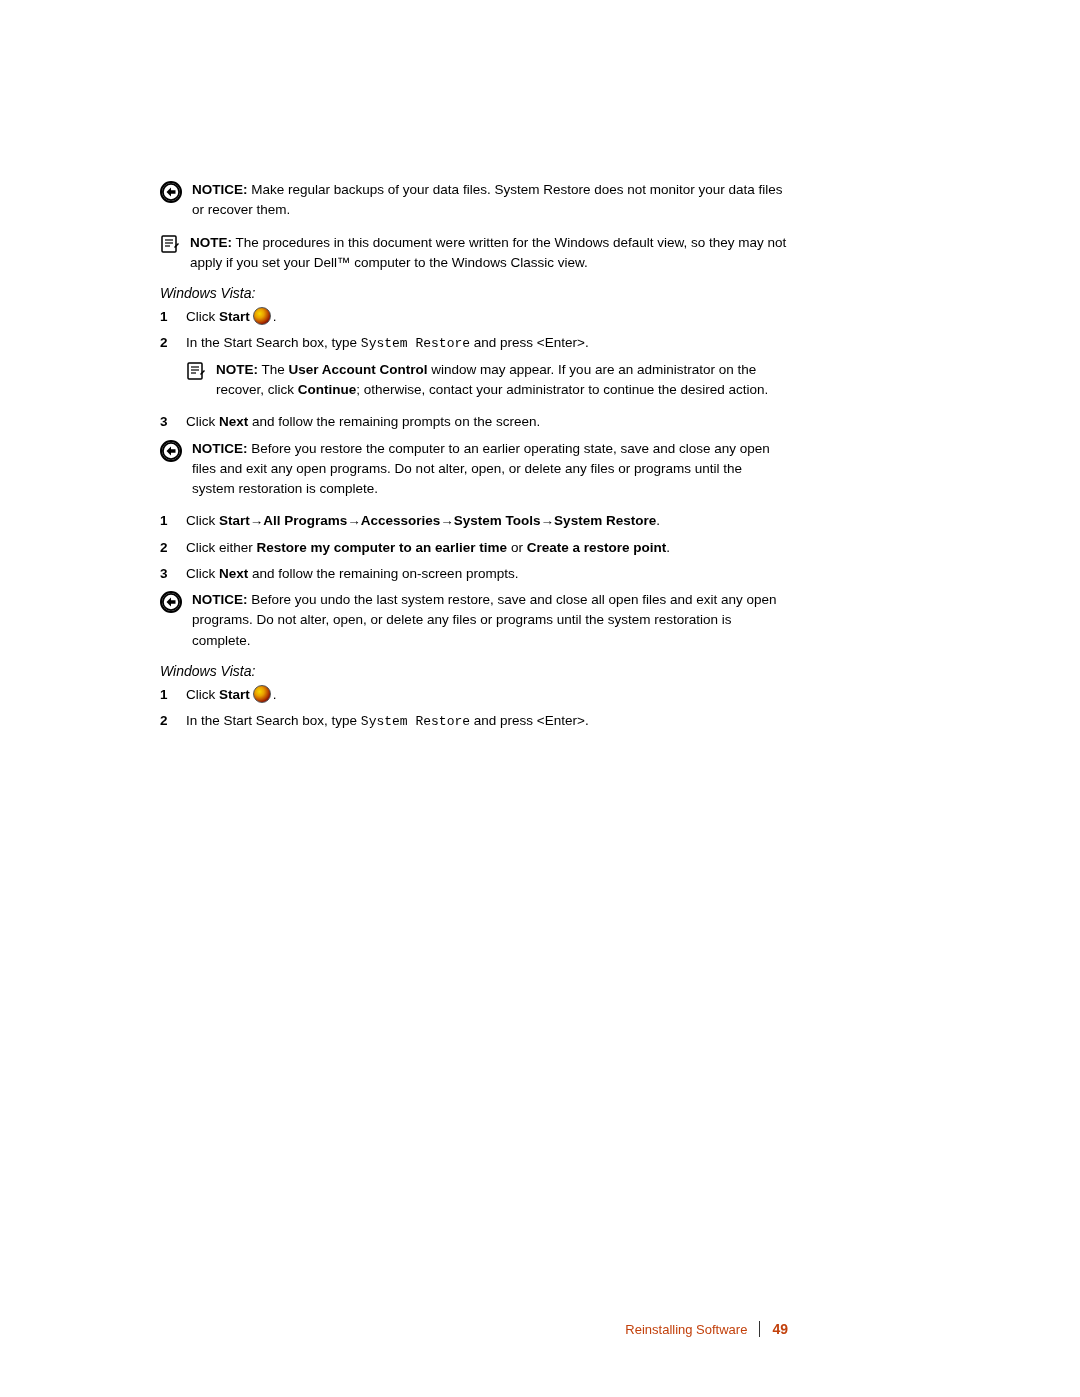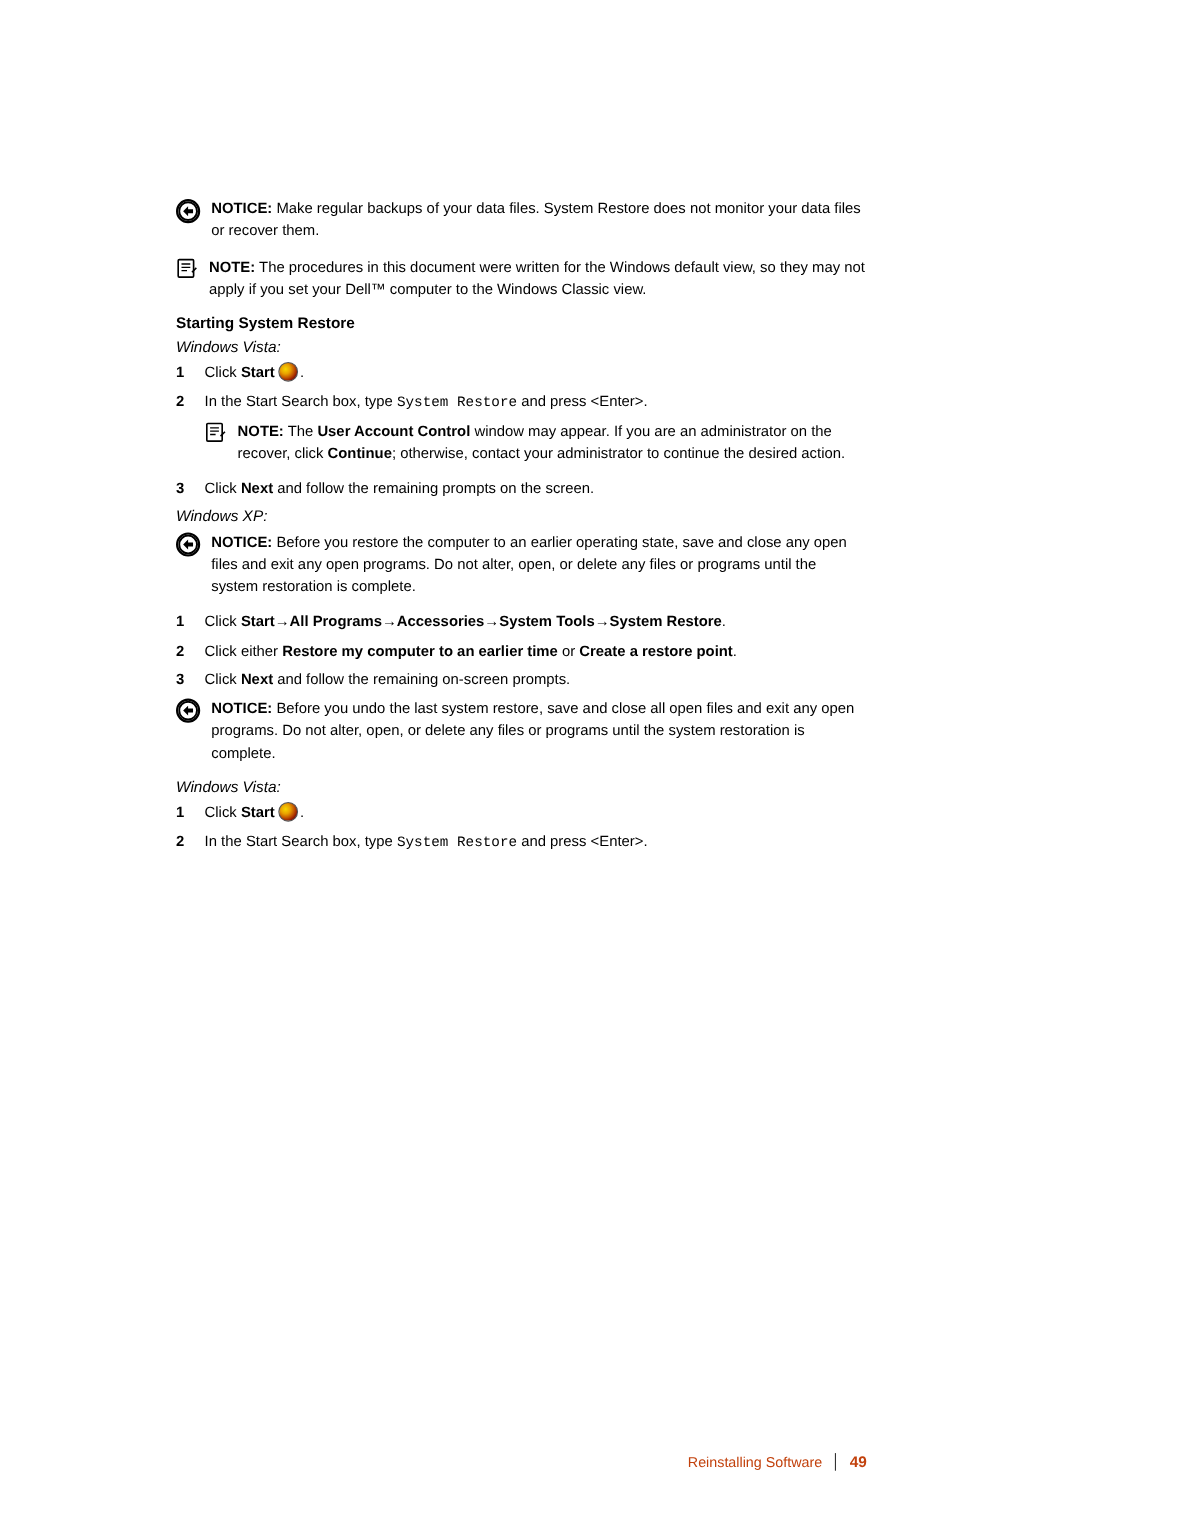--- a/index.html
+++ b/index.html
@@ -189,21 +189,20 @@
         <polygon points="14,13 18,9 19,10 15,14" fill="#000"></polygon>
       </svg>
     </div>
     <div class="notice-text">
       <strong>NOTE:</strong>
       <span>The procedures in this document were written for the Windows default view, so they may not apply if you set your Dell™ computer to the Windows Classic view.</span>
     </div>
   </div>
 
 
-  <div class="section-heading">Starting System Restore</div>
 
   <div class="os-label"><em>Windows Vista:</em></div>
 
   <ol class="numbered-list">
     <li>
       <span class="list-number">1</span>
       <span class="list-content">
         Click <strong>Start</strong><span class="windows-globe"></span>.
       </span>
     </li>
@@ -236,21 +235,20 @@
   <ol class="numbered-list" style="margin-top:4px;">
     <li>
       <span class="list-number">3</span>
       <span class="list-content">
         Click <strong>Next</strong> and follow the remaining prompts on the screen.
       </span>
     </li>
   </ol>
 
 
-  <div class="os-label"><em>Windows XP:</em></div>
 
   <div class="notice-block">
     <div class="notice-icon arrow-icon">
       <svg width="20" height="20" viewBox="0 0 20 20">
         <circle cx="10" cy="10" r="9" fill="none" stroke="#000" stroke-width="2"></circle>
         <polygon points="5,10 10,5 10,8 15,8 15,12 10,12 10,15" fill="#000"></polygon>
       </svg>
     </div>
     <div class="notice-text">
       <strong>NOTICE:</strong>

